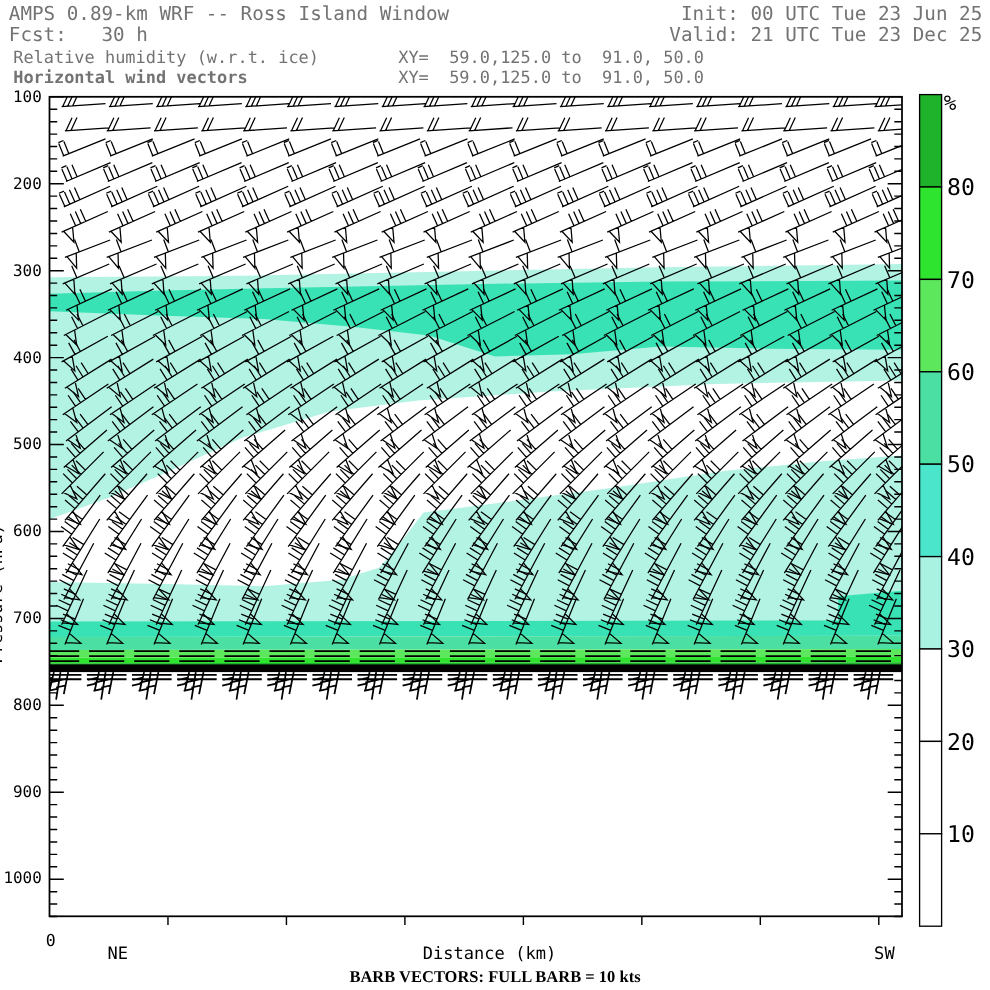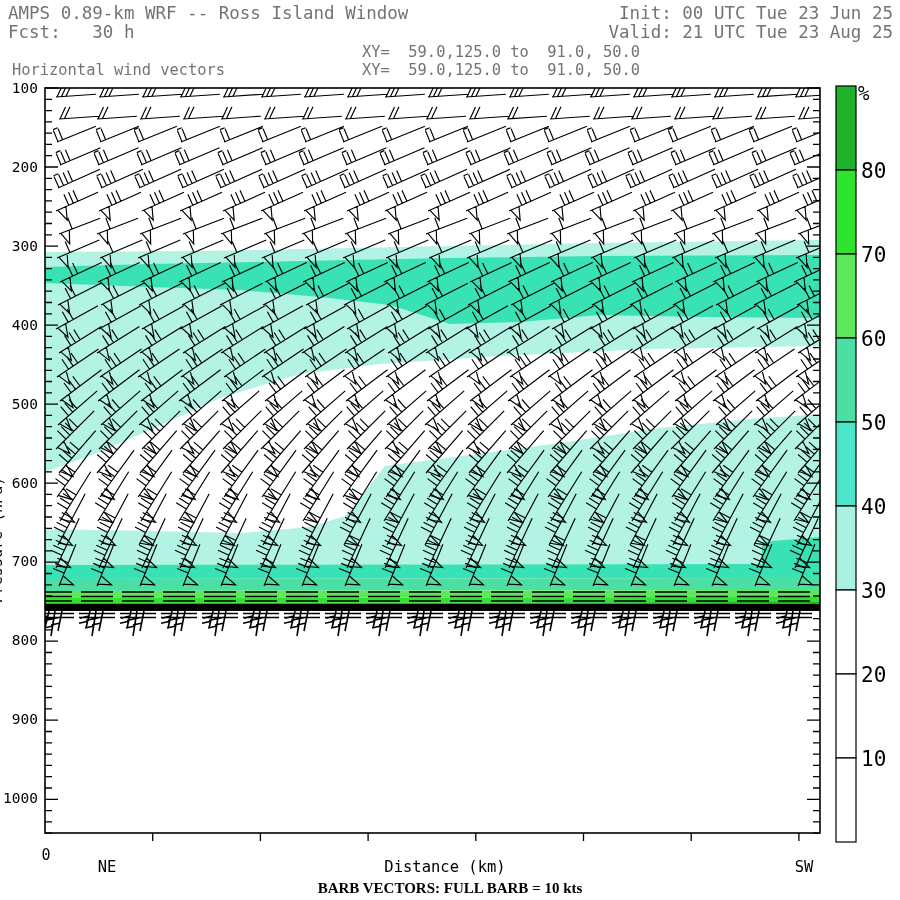--- a/index.html
+++ b/index.html
@@ -10,23 +10,24 @@
   .fs-md{font-size:15.4px;}
   svg{position:absolute;top:0;left:0;}
 </style>
 </head>
 <body>
 
 <div class="page">
   <div class="hdr fs-lg" style="left:8px;top:4px;">AMPS 0.89-km WRF -- Ross Island Window</div>
   <div class="hdr fs-lg" style="right:7px;top:4px;">Init: 00 UTC Tue 23 Jun 25</div>
   <div class="hdr fs-lg" style="left:8px;top:23px;">Fcst:   30 h</div>
-  <div class="hdr fs-lg" style="right:7px;top:23px;">Valid: 21 UTC Tue 23 Aug 25</div>
+  <div class="hdr fs-lg" style="right:7px;top:23px;">Valid: 21 UTC Tue 23 Dec 25</div>
+  <div class="hdr fs-md" style="left:12px;top:44px;">Relative humidity (w.r.t. ice)</div>
   <div class="hdr fs-md" style="left:362px;top:44px;">XY=  59.0,125.0 to  91.0, 50.0</div>
-  <div class="hdr fs-md" style="left:12px;top:62px;">Horizontal wind vectors</div>
+  <div class="hdr fs-md" style="left:12px;top:62px;font-weight:bold;">Horizontal wind vectors</div>
   <div class="hdr fs-md" style="left:362px;top:62px;">XY=  59.0,125.0 to  91.0, 50.0</div>
 
   <svg id="plot" width="900" height="900" viewBox="0 0 900 900">
       <defs>
         <clipPath id="plotclip">
           <rect x="45" y="88" width="775" height="745"></rect>
         </clipPath>
       </defs>
       <g clip-path="url(#plotclip)">
         <g>

